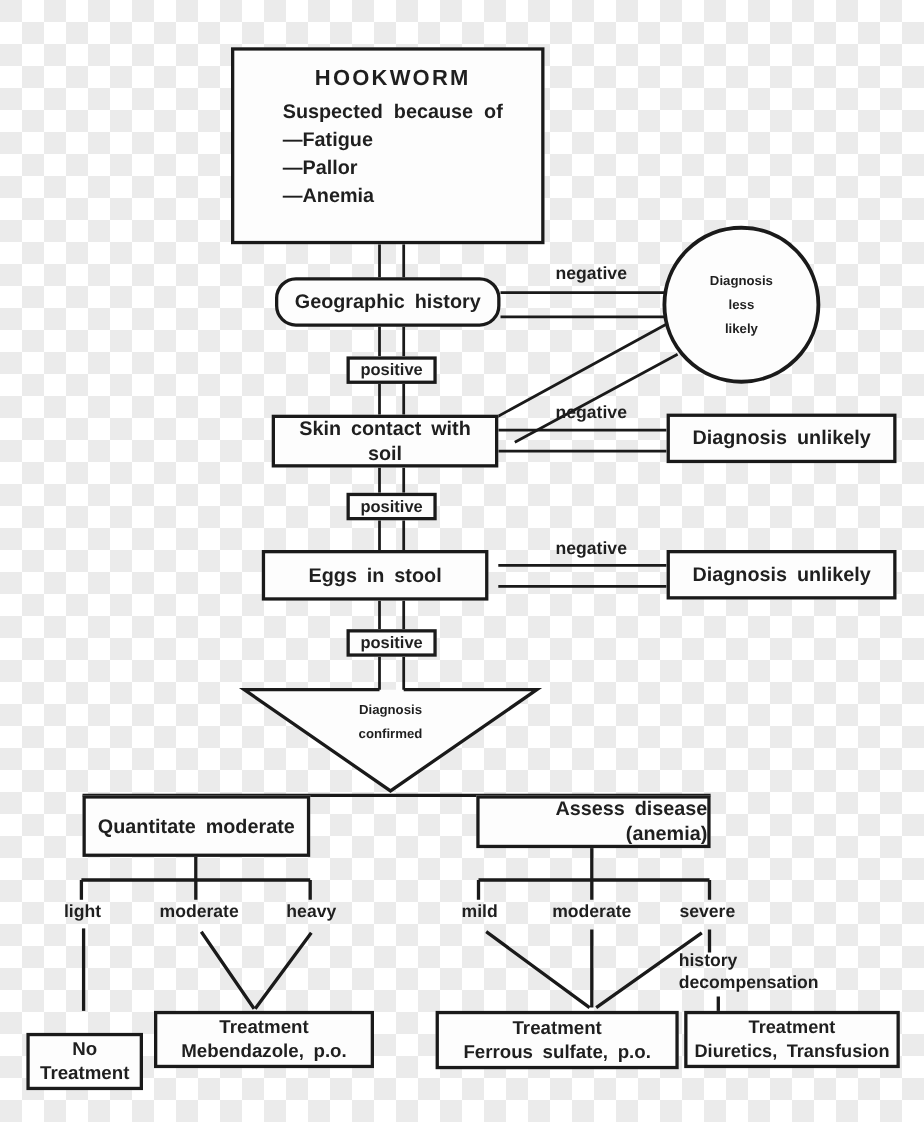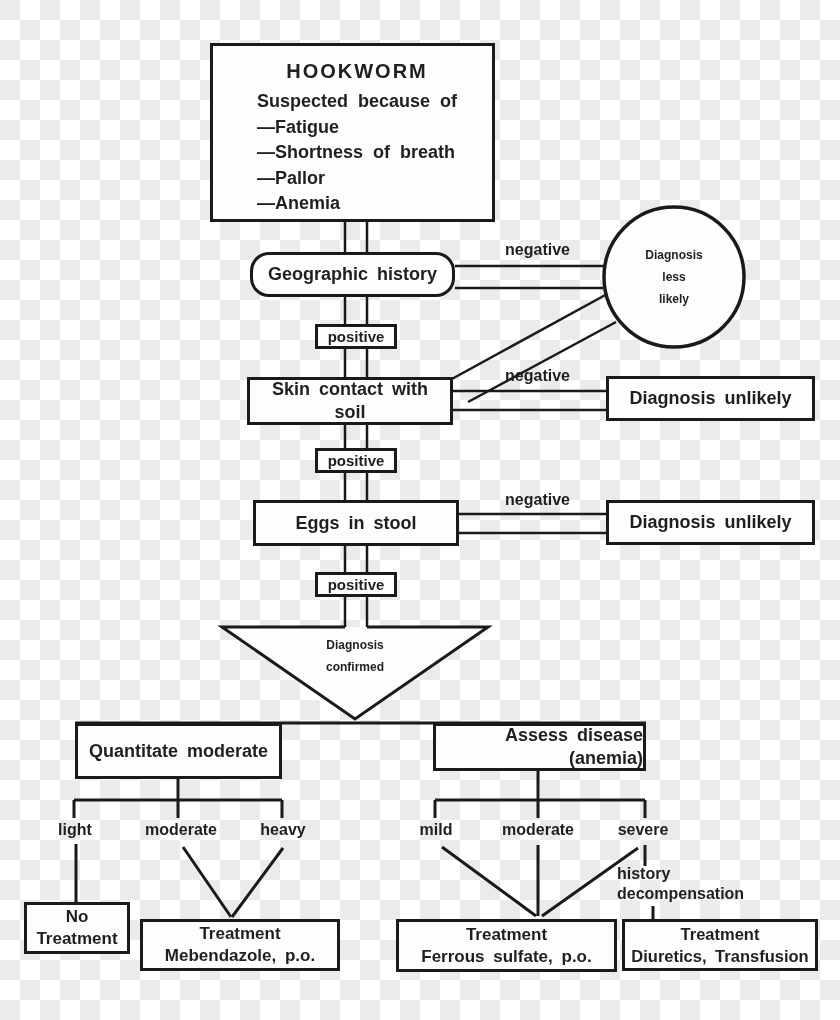--- a/index.html
+++ b/index.html
@@ -76,21 +76,20 @@
     <path class="branch" d="M183 847 L231 917 M283 848 L232 917"></path>
     <path class="branch" d="M538 771 V800 M435 800 H645 M435 800 V818 M538 800 V818 M645 800 V818"></path>
     <path class="branch" d="M442 847 L536 916 M538 845 V916 M638 848 L542 916"></path>
     <path class="branch" d="M645 845 V866 M653 906 V919"></path>
   </svg>
 
   <div class="box intro" style="left:210px;top:43px;width:285px;height:179px;">
     <div class="ttl">HOOKWORM</div>
     <span>Suspected because of</span>
     <span>—Fatigue</span>
-    <span>—Shortness of breath</span>
     <span>—Pallor</span>
     <span>—Anemia</span>
   </div>
 
   <div class="box" style="left:250px;top:252px;width:205px;height:45px;border-radius:19px;">
     <span>Geographic history</span>
   </div>
   <div class="lbl" style="left:495px;top:241px;width:85px;">negative</div>
 
   <div class="overlay-text" style="left:604px;top:244px;width:140px;">
@@ -109,21 +108,21 @@
   </div>
   <div class="lbl" style="left:495px;top:367px;width:85px;">negative</div>
   <div class="box" style="left:606px;top:376px;width:209px;height:45px;">
     <span>Diagnosis unlikely</span>
   </div>
 
   <div class="box small" style="left:315px;top:448px;width:82px;height:25px;">
     <span>positive</span>
   </div>
 
-  <div class="box" style="left:253px;top:500px;width:206px;height:46px;">
+  <div class="box" style="left:238px;top:500px;width:206px;height:46px;">
     <span>Eggs in stool</span>
   </div>
   <div class="lbl" style="left:495px;top:491px;width:85px;">negative</div>
   <div class="box" style="left:606px;top:500px;width:209px;height:45px;">
     <span>Diagnosis unlikely</span>
   </div>
 
   <div class="box small" style="left:315px;top:572px;width:82px;height:25px;">
     <span>positive</span>
   </div>
@@ -146,21 +145,21 @@
   <div class="lbl" style="left:248px;top:821px;width:70px;">heavy</div>
   <div class="lbl" style="left:401px;top:821px;width:70px;">mild</div>
   <div class="lbl" style="left:493px;top:821px;width:90px;">moderate</div>
   <div class="lbl" style="left:608px;top:821px;width:70px;">severe</div>
 
   <div class="lbl note" style="left:617px;top:864px;width:150px;line-height:20px;">
     <span style="display:block">history</span>
     <span style="display:block">decompensation</span>
   </div>
 
-  <div class="box" style="left:24px;top:902px;width:106px;height:52px;font-size:17px;line-height:22px;">
+  <div class="box" style="left:24px;top:939px;width:106px;height:52px;font-size:17px;line-height:22px;">
     <span>No</span>
     <span>Treatment</span>
   </div>
   <div class="box" style="left:140px;top:919px;width:200px;height:52px;font-size:17px;line-height:22px;">
     <span>Treatment</span>
     <span>Mebendazole, p.o.</span>
   </div>
   <div class="box" style="left:396px;top:919px;width:221px;height:53px;font-size:17px;line-height:22px;">
     <span>Treatment</span>
     <span>Ferrous sulfate, p.o.</span>

